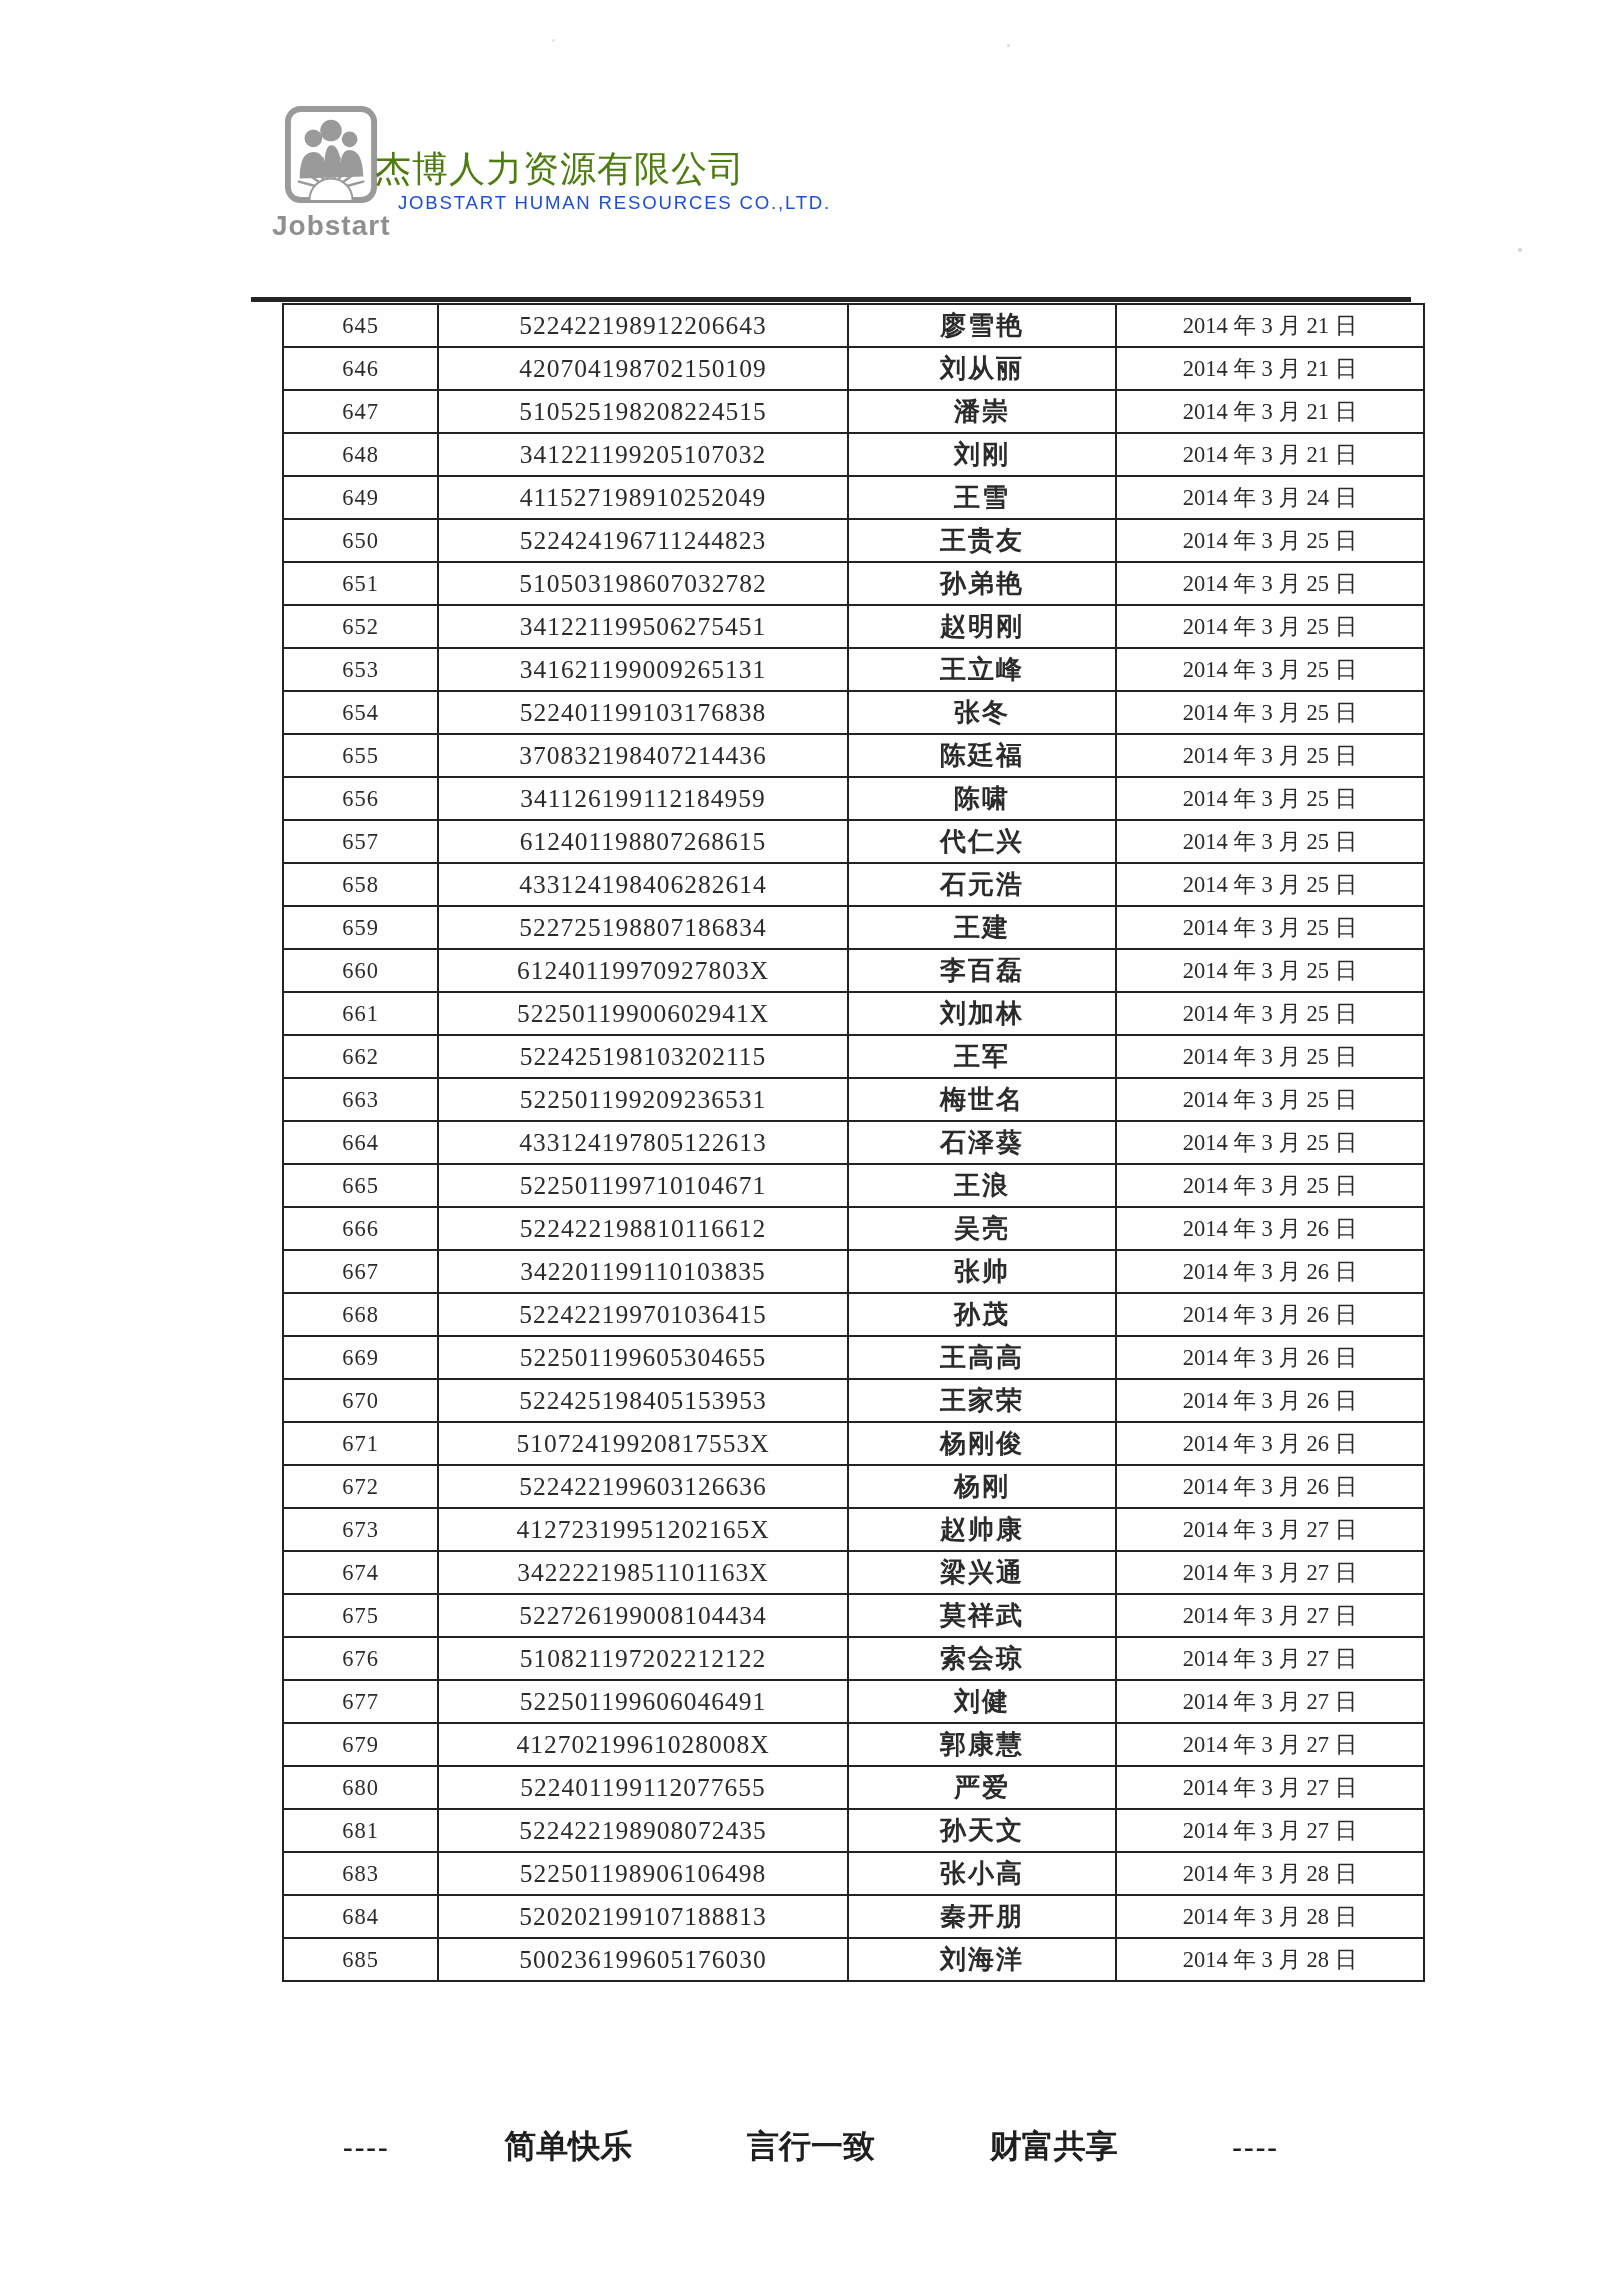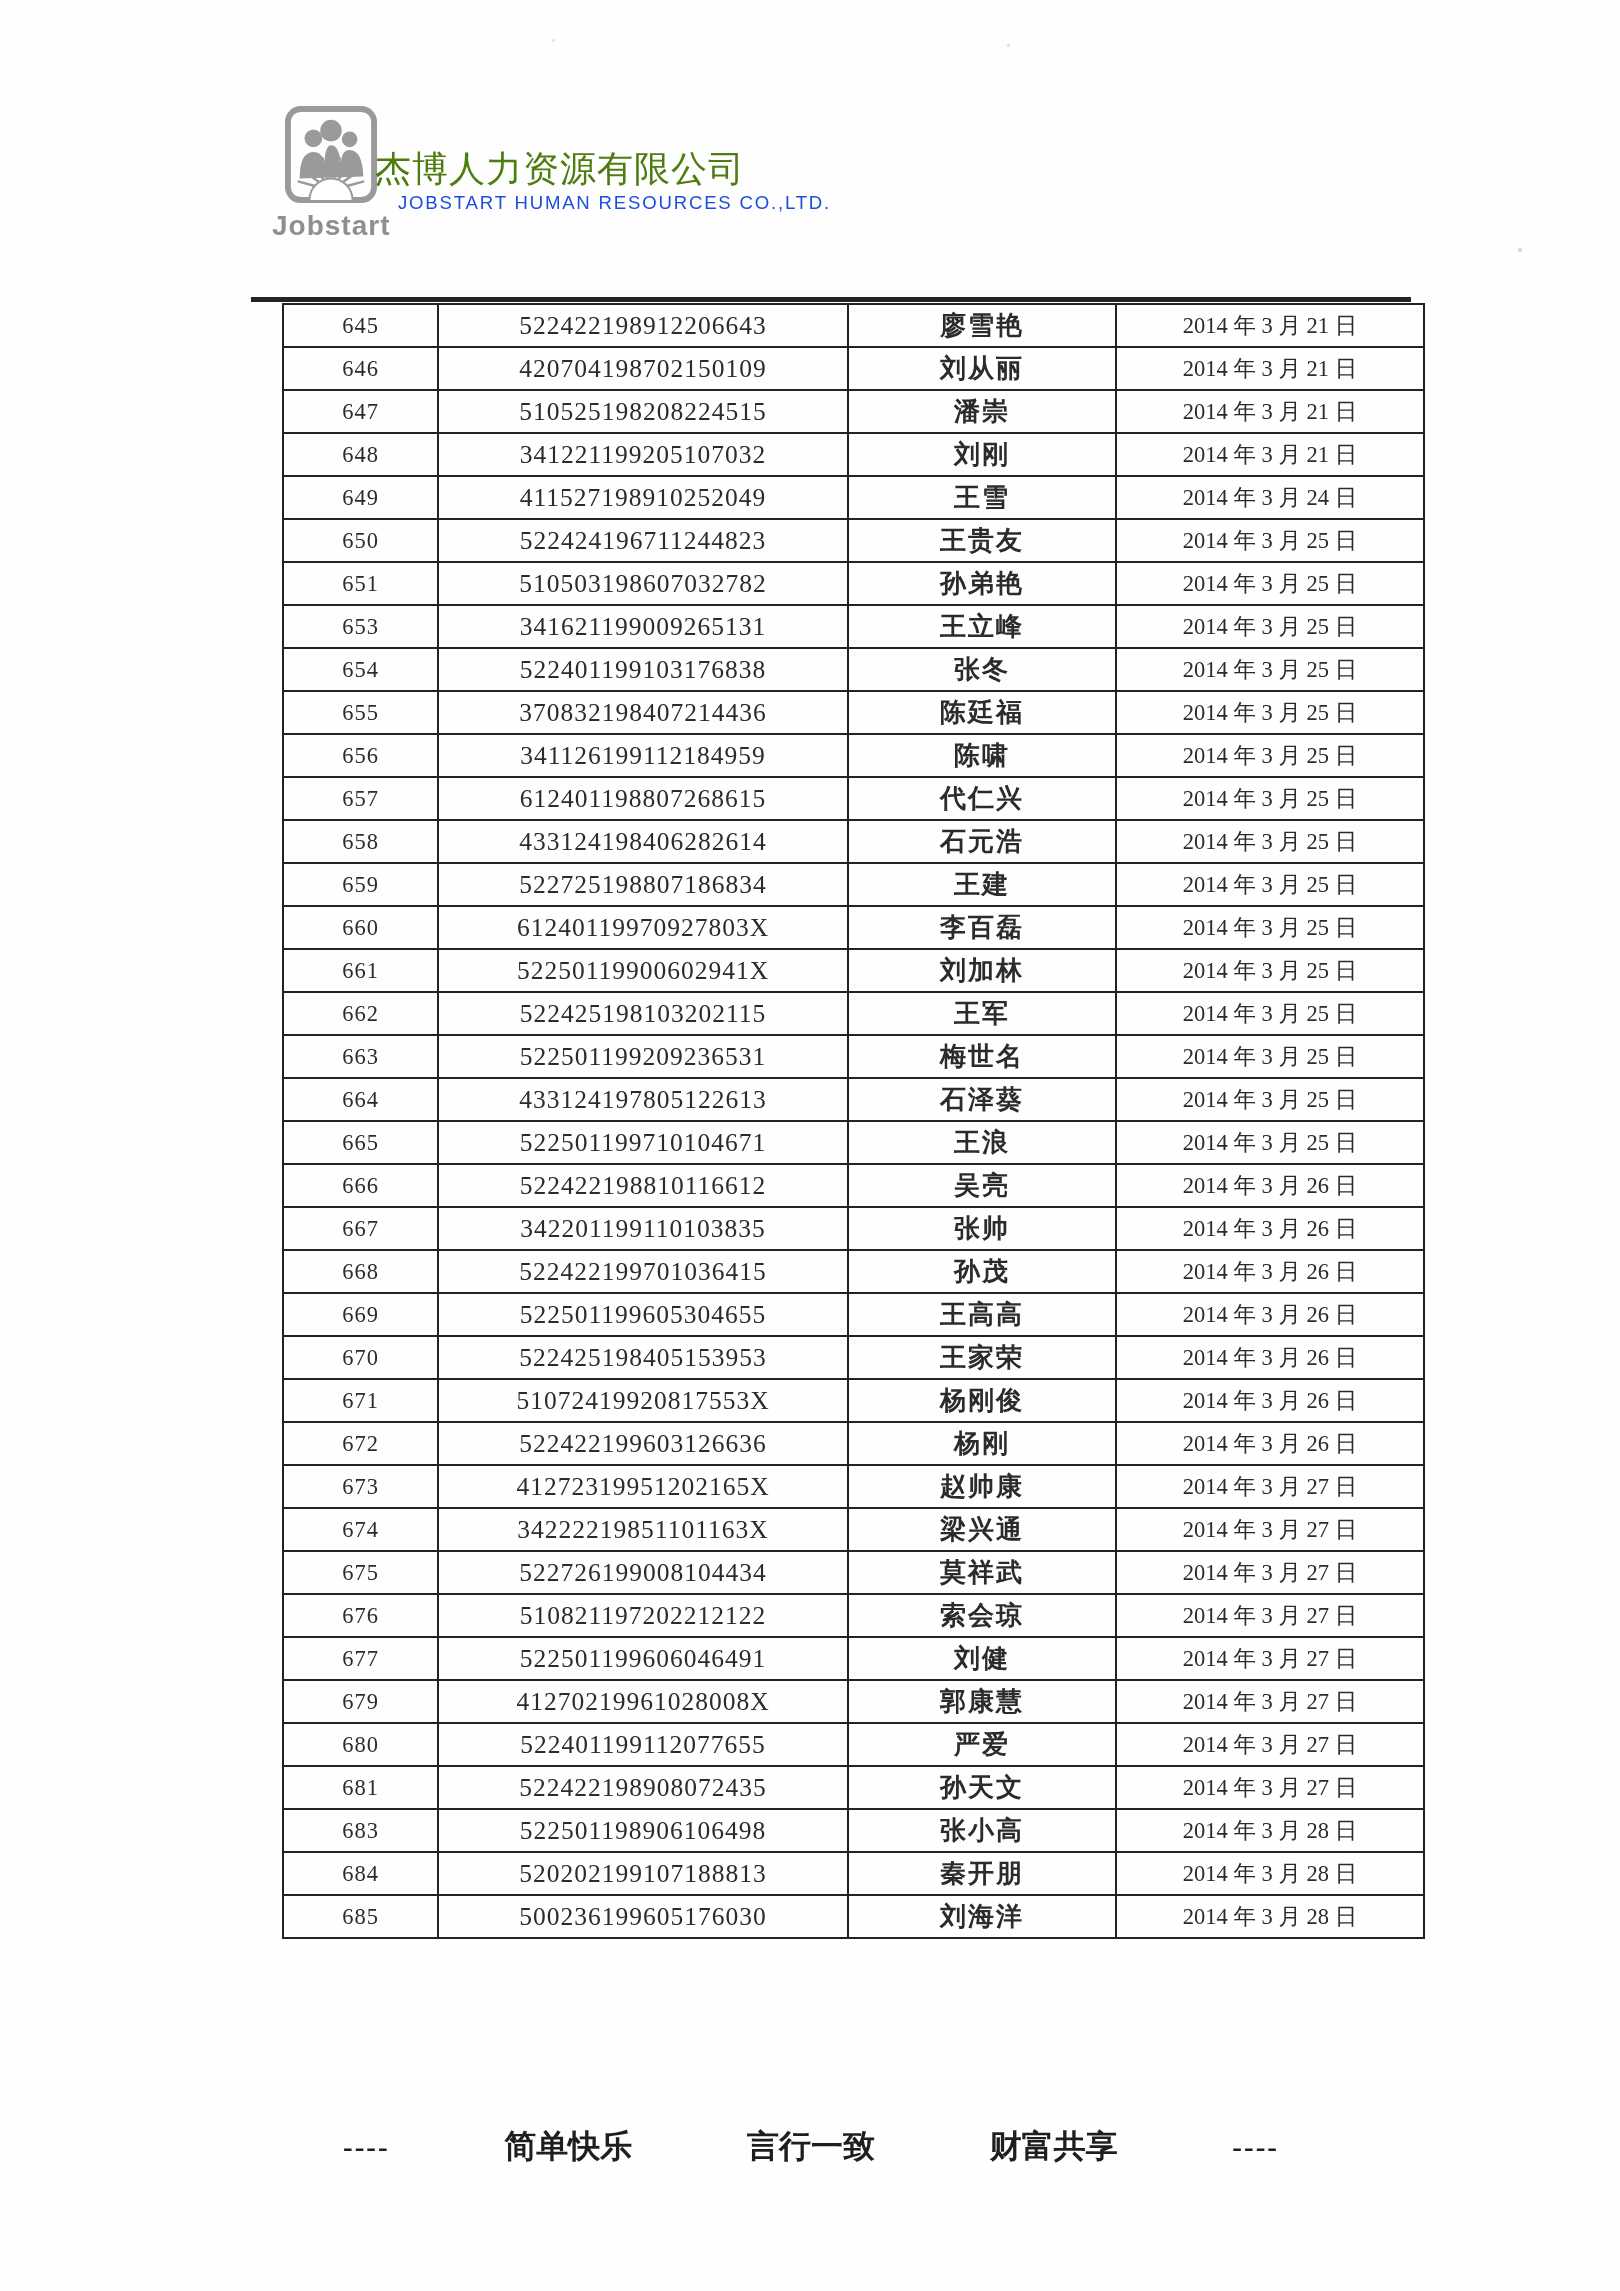--- a/index.html
+++ b/index.html
@@ -132,20 +132,26 @@
       <td class="c-name">王贵友</td>
       <td class="c-date">2014 年 3 月 25 日</td>
     </tr>
         <tr>
       <td class="c-no">651</td>
       <td class="c-id">510503198607032782</td>
       <td class="c-name">孙弟艳</td>
       <td class="c-date">2014 年 3 月 25 日</td>
     </tr>
         <tr>
+      <td class="c-no">652</td>
+      <td class="c-id">341221199506275451</td>
+      <td class="c-name">赵明刚</td>
+      <td class="c-date">2014 年 3 月 25 日</td>
+    </tr>
+        <tr>
       <td class="c-no">653</td>
       <td class="c-id">341621199009265131</td>
       <td class="c-name">王立峰</td>
       <td class="c-date">2014 年 3 月 25 日</td>
     </tr>
         <tr>
       <td class="c-no">654</td>
       <td class="c-id">522401199103176838</td>
       <td class="c-name">张冬</td>
       <td class="c-date">2014 年 3 月 25 日</td>

